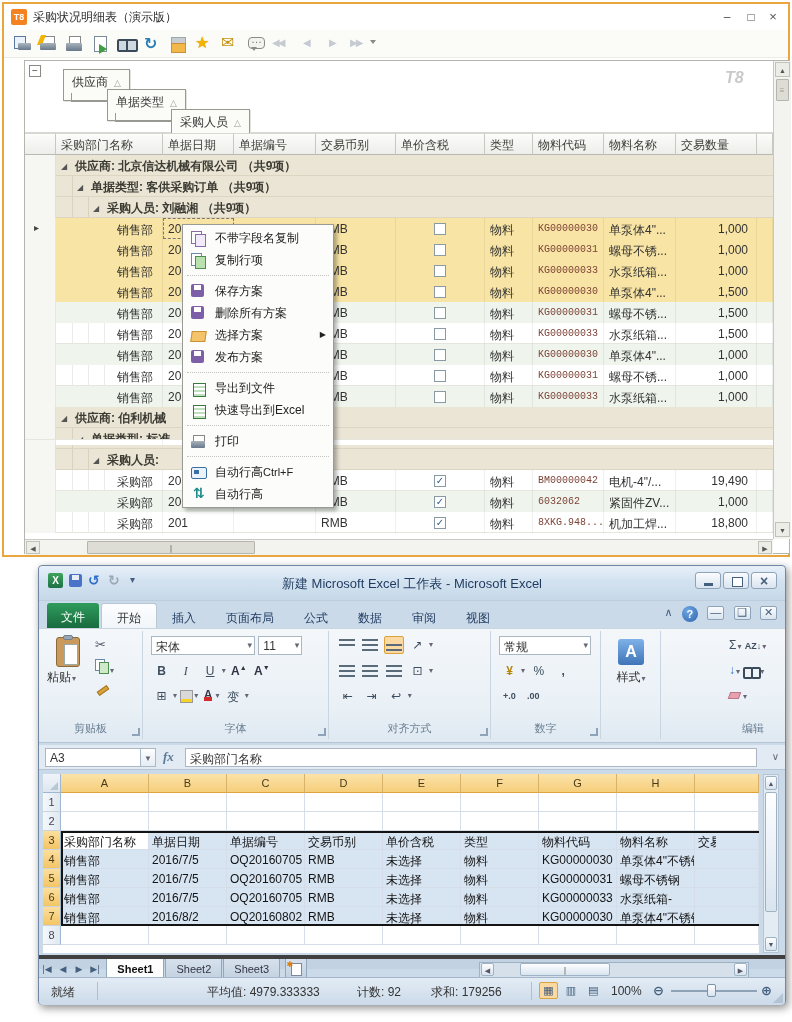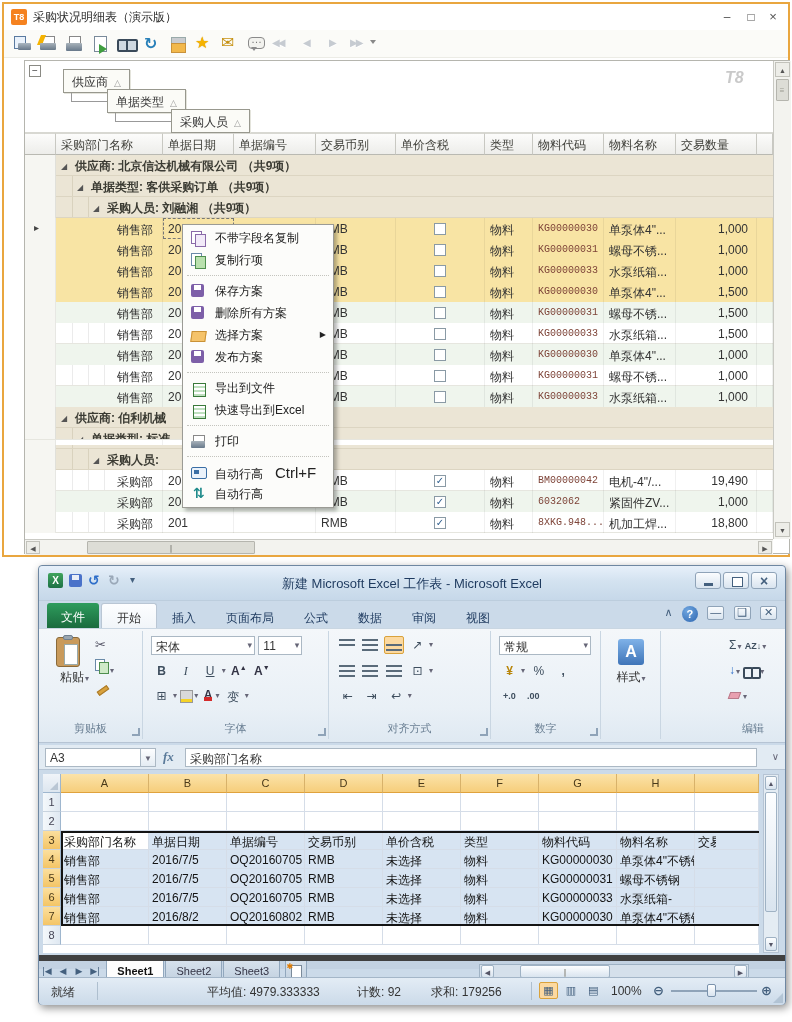--- a/index.html
+++ b/index.html
@@ -36,21 +36,21 @@
 .tbi-comment::after{content:"…";position:absolute;left:5px;top:-1px;font-size:11px;color:#777}
 .tbi-comment i{left:5px;top:13px;width:0;height:0;border:3px solid transparent;border-top:4px solid #8a8a8a}
 .tbi-nav-first::before,.tbi-nav-back::before,.tbi-nav-forward::before,.tbi-nav-last::before{position:absolute;left:0;top:3px;font-size:10px;letter-spacing:-2px;color:#C6CBD1;text-shadow:0 1px 0 #fff}
 .tbi-nav-first::before{content:"◀◀"}.tbi-nav-back::before{content:"◀"; left:5px}.tbi-nav-forward::before{content:"▶";left:5px}.tbi-nav-last::before{content:"▶▶"}
 .tbi-nav-last i{right:-6px;top:6px;width:0;height:0;border:3px solid transparent;border-top:4px solid #888}
 
 
 #rgc{position:absolute;left:20px;top:56px;width:766px;height:494px;border:1px solid #B5B5AE;background:#fff}
 #rg-panel{position:absolute;left:0;top:0;width:748px;height:72px;background:#fff;border-bottom:1px solid #D8D8D2}
 #rg-collapse{position:absolute;left:4px;top:4px;width:12px;height:12px;border:1px solid #8a8a84;background:#fff;font-size:10px;line-height:10px;text-align:center;color:#444}
-.gfield{position:absolute;height:24px;background:#FBFBF7;border:1px solid #98988E;box-shadow:1px 1px 0 #E4E4DC;padding:4px 8px 0 8px;font-size:12px;color:#333;white-space:nowrap}
+.gfield{position:absolute;height:32px;background:#FBFBF7;border:1px solid #98988E;box-shadow:1px 1px 0 #E4E4DC;padding:4px 8px 0 8px;font-size:12px;color:#333;white-space:nowrap}
 .gfield .srt{color:#999;font-size:9px;margin-left:6px}
 .gconn{position:absolute;border-left:1px solid #999;border-bottom:1px solid #999}
 #rg-watermark{position:absolute;left:700px;top:8px;font-size:16px;font-weight:bold;font-style:italic;color:#C9C9C9}
 #rg-hdr{position:absolute;left:0;top:72px;width:748px;height:22px}
 .hcell{position:absolute;top:0;height:22px;background:linear-gradient(#FCFCFB,#EDEDEA);border-right:1px solid #C8C8C2;border-bottom:1px solid #B9B9B2;border-top:1px solid #D8D8D2;padding:3px 0 0 5px;font-size:12px;color:#3E3E38;overflow:hidden;white-space:nowrap}
 #rg-rows{position:absolute;left:0;top:94px;width:748px;height:384px;overflow:hidden;background:#fff}
 .rrow{position:absolute;left:0;width:748px;height:21px}
 .rrow.grp{background:#EBE5D5;border-bottom:1px solid #DCD5C2}
 .rrow.grp .gexp{position:absolute;top:7px;font-size:8px;color:#555}
 .rrow.grp .gtext{position:absolute;top:3px;font-weight:bold;color:#3B3B33;white-space:nowrap}
@@ -80,21 +80,21 @@
 #rg-vscroll{position:absolute;left:748px;top:0;width:18px;height:478px;background:#F3F3EF;border-left:1px solid #C9C9C3}
 #rg-hscroll{position:absolute;left:0;top:478px;width:748px;height:16px;background:#F3F3EF;border-top:1px solid #C9C9C3}
 .sbtn{position:absolute;background:#EDEDE8;border:1px solid #C2C2BB;color:#555;text-align:center;font-size:7px}
 .sthumb{position:absolute;background:#DDDDD6;border:1px solid #B5B5AE;border-radius:1px}
 .grip{position:absolute;left:50%;top:50%;transform:translate(-50%,-50%);color:#9a9a92;font-size:8px;letter-spacing:1px}
 
 
 #ctx{position:absolute;left:178px;top:220px;width:152px;background:#FCFCFA;border:1px solid #9B9B95;box-shadow:3px 3px 4px rgba(0,0,0,0.3);padding:2px;z-index:50}
 .mi{position:relative;height:22px;padding:3px 6px 0 30px;font-size:12px;color:#222;white-space:nowrap}
 .mi.hl{background:#FBE7C0;border:2px solid #E0391F;padding-top:1px;height:23px}
-.mi .sc{margin-left:12px;font-size:15px;color:#222}
+.mi .sc{font-size:11px;color:#222}
 .mi .sub{position:absolute;right:5px;top:6px;font-size:8px;color:#222}
 .msep{height:5px;border-bottom:1px dotted #C4C4BE;margin:0 2px 4px 2px}
 .mic{position:absolute;left:5px;top:3px;width:16px;height:16px}
 .mi.hl .mic{top:2px}
 .mic i,.mic b{position:absolute}
 .mic-copy::before{content:"";position:absolute;left:1px;top:1px;width:9px;height:11px;background:#fff;border:1px solid #6A8AA8}
 .mic-copy::after{content:"";position:absolute;left:5px;top:4px;width:9px;height:11px;background:#CFEAC8;border:1px solid #4E8E4E}
 .mic-copy-noheader::before{content:"";position:absolute;left:1px;top:1px;width:9px;height:11px;background:#fff;border:1px solid #8A6AA8}
 .mic-copy-noheader::after{content:"";position:absolute;left:5px;top:4px;width:9px;height:11px;background:#F2EAF8;border:1px solid #8A6AA8}
 .mic-copy-rows::before{content:"";position:absolute;left:1px;top:1px;width:9px;height:11px;background:#fff;border:1px solid #6A8AA8}
@@ -141,21 +141,21 @@
 .miniwb{width:17px;height:14px;border:1px solid #8FA3B8;border-radius:2px;background:linear-gradient(#FAFCFE,#D9E4EF);text-align:center;line-height:11px;font-size:9px;color:#44607E}
 
 #xribbon{position:absolute;left:0;top:62px;right:0;height:115px;background:linear-gradient(#F4F7FA,#E9F0F6 70%,#DFE9F2);border-top:1px solid #C9D6E2;border-bottom:1px solid #B6C4D4}
 .xg{position:absolute;top:2px;height:108px;border-right:1px solid #C9D6E2}
 .xglbl{position:absolute;left:0;right:0;bottom:3px;text-align:center;color:#697E92;font-size:11px}
 .lnch{position:absolute;right:2px;bottom:3px;width:8px;height:8px;border-right:2px solid #8FA3B8;border-bottom:2px solid #8FA3B8}
 .combo{position:relative;display:inline-block;height:19px;background:#fff;border:1px solid #ABB8C4;font-size:12px;padding:2px 14px 0 4px;vertical-align:top;white-space:nowrap;overflow:hidden}
 .combo::after{content:"▾";position:absolute;right:2px;top:3px;font-size:9px;color:#667}
 .rbtn{position:relative;display:inline-block;min-width:19px;height:19px;text-align:center;font-size:12px;color:#3E4E5E;padding-top:2px;vertical-align:top;margin:0 1px}
 .dar{font-size:8px;color:#667;margin-left:1px}
-#xpaste{position:absolute;left:8px;top:4px;width:42px;height:76px;text-align:right}
+#xpaste{position:absolute;left:8px;top:4px;width:42px;height:76px;text-align:left}
 #xpaste .clipico{position:relative;display:block;width:24px;height:30px;margin:2px auto 2px auto;background:#C99A5B;border:1px solid #8A6A3A;border-radius:3px}
 #xpaste .clipico i{position:absolute;left:6px;top:-3px;width:10px;height:5px;background:#9AA6B0;border:1px solid #708090;border-radius:2px}
 #xpaste .clipico b{position:absolute;left:7px;top:6px;width:14px;height:21px;background:#fff;border:1px solid #9aa}
 .xminis{position:absolute;left:54px;top:6px;width:46px}
 .xmini{position:relative;display:block;height:22px;font-size:13px;color:#556;padding-left:2px}
 .pgsm{position:relative;display:inline-block;width:14px;height:14px}
 .pgsm::before{content:"";position:absolute;left:0;top:0;width:8px;height:10px;background:#fff;border:1px solid #6A8AA8}
 .pgsm::after{content:"";position:absolute;left:4px;top:3px;width:8px;height:10px;background:#CFEAC8;border:1px solid #4E8E4E}
 .brushi{display:inline-block;width:12px;height:5px;background:#D9A23C;border:1px solid #A97A2C;transform:rotate(-35deg);margin:6px 0 0 2px}
 .fontrow{position:absolute;left:8px;white-space:nowrap}
@@ -194,21 +194,21 @@
 .xrh{position:absolute;left:0;width:18px;height:19px;background:linear-gradient(90deg,#F4F8FB,#DFE8F1);border-right:1px solid #9EB6CE;border-bottom:1px solid #C8D3DE;text-align:center;font-size:11px;color:#445;padding-top:3px}
 .xrh.sel{background:linear-gradient(#FBDF9E,#F4C566);color:#4A3A1A}
 .xcell{position:absolute;height:19px;background:#fff;border-right:1px solid #D5DDE8;border-bottom:1px solid #D5DDE8;padding:3px 3px 0 3px;font-size:12px;color:#141414;overflow:hidden;white-space:nowrap}
 .xcell.sel{background:#D7E4F2}
 .xcell.act{background:#fff}
 .xcell .clipw{display:inline-block;width:18px;overflow:hidden;white-space:nowrap}
 #xselborder{position:absolute;left:18px;top:57px;width:698px;height:95px;border:2px solid #141414;border-right:none;pointer-events:none}
 #xvscroll{position:absolute;left:724px;top:208px;width:16px;height:179px;background:#E4ECF3;border:1px solid #B6C4D4}
 .xsb{position:absolute;left:1px;width:12px;text-align:center;font-size:7px;color:#556;background:linear-gradient(#FDFEFF,#D9E4EF);border:1px solid #9FB2C4;border-radius:2px}
 
-#xsheetrow{position:absolute;left:0;top:389px;right:0;height:14px;background:#C3D2E2;border-top:6px solid #404040}
+#xsheetrow{position:absolute;left:0;top:389px;right:0;height:14px;background:#C3D2E2;border-top:4px solid #404040}
 .shnav{display:inline-block;width:16px;text-align:center;color:#44607E;font-size:9px;padding-top:5px;vertical-align:top}
 .sheettab{position:relative;display:inline-block;height:21px;padding:4px 10px 0 10px;font-size:11px;color:#334;background:linear-gradient(#D6E1EC,#C2D1E0);border:1px solid #91A7BD;border-top:none;border-radius:0 0 4px 4px;margin-right:1px;vertical-align:top}
 .sheettab.on{background:#FDFDFD;font-weight:bold;color:#111}
 .instab{position:relative;display:inline-block;width:22px;height:21px;background:linear-gradient(#D6E1EC,#C2D1E0);border:1px solid #91A7BD;border-top:none;border-radius:0 0 4px 4px;vertical-align:top}
 .instab::before{content:"";position:absolute;left:5px;top:4px;width:9px;height:11px;background:#fff;border:1px solid #7a8a9a}
 .instab::after{content:"✱";position:absolute;left:1px;top:1px;color:#E07B00;font-size:8px}
 #xsheet-scroll{position:absolute;left:440px;top:3px;width:270px;height:16px;background:#D5E0EB;border:1px solid #9FB2C4}
 #xstatus{position:absolute;left:0;top:411px;right:0;height:28px;background:linear-gradient(#E3ECF5,#CBDAE9);border-top:1px solid #A4B6C8;border-radius:0 0 4px 4px;font-size:12px;color:#333}
 #xstatus .sep{position:absolute;top:4px;width:1px;height:18px;background:#AEBFCF}
 .vb{position:relative;display:inline-block;width:19px;height:17px;border:1px solid transparent;text-align:center;font-size:11px;color:#44607E;padding-top:1px}

